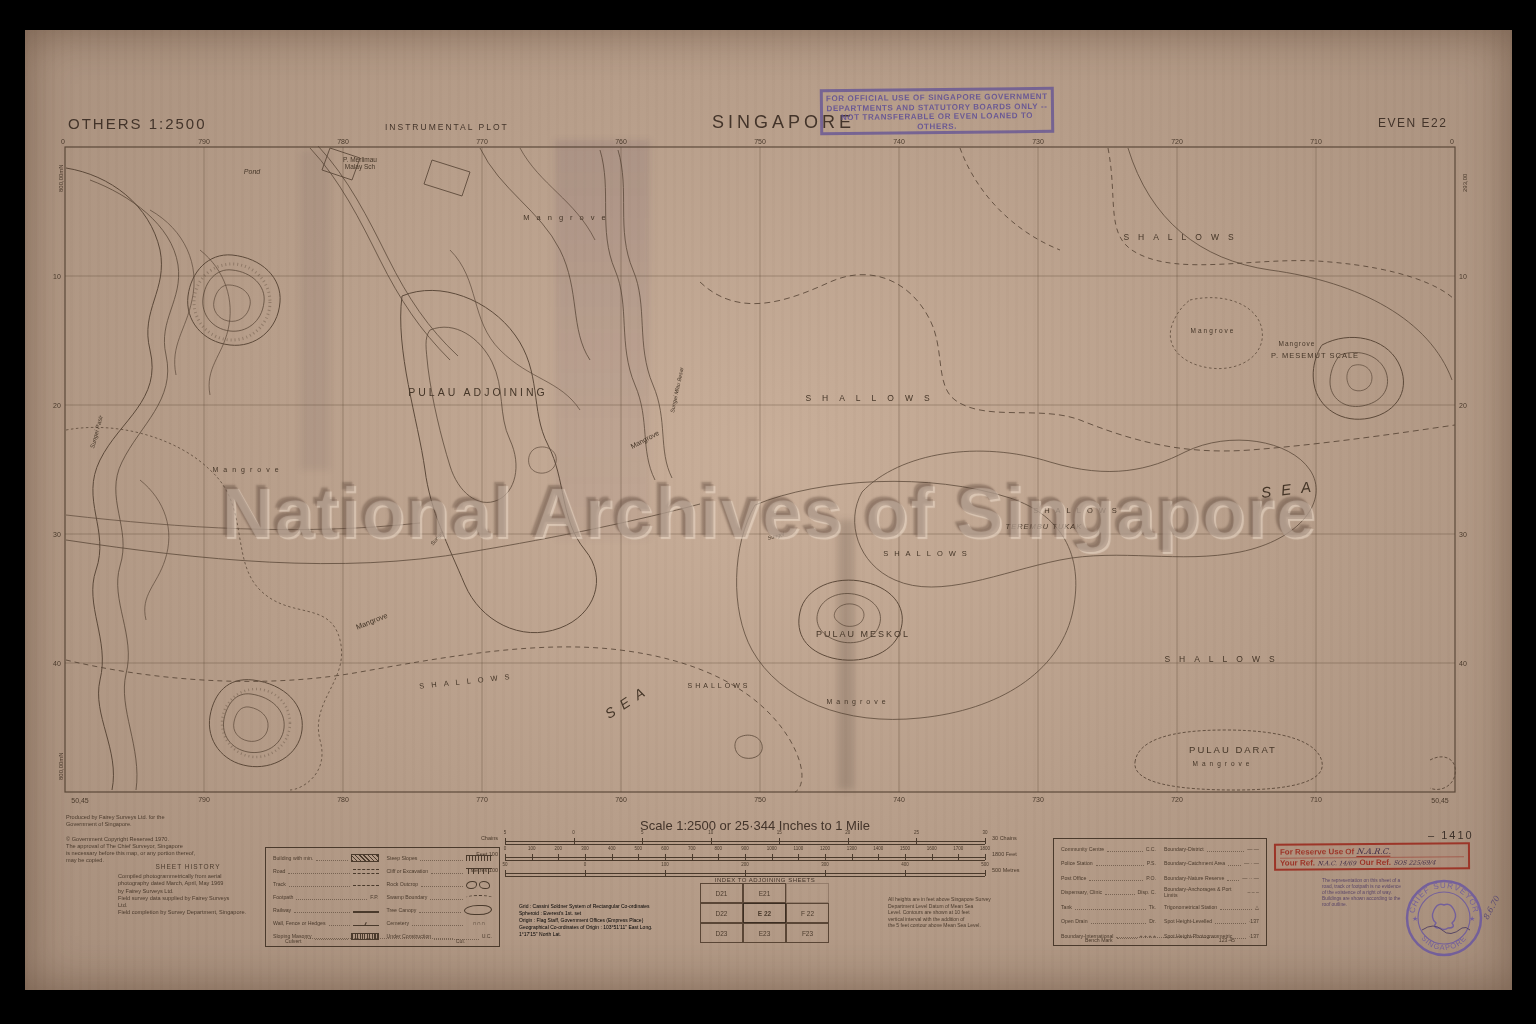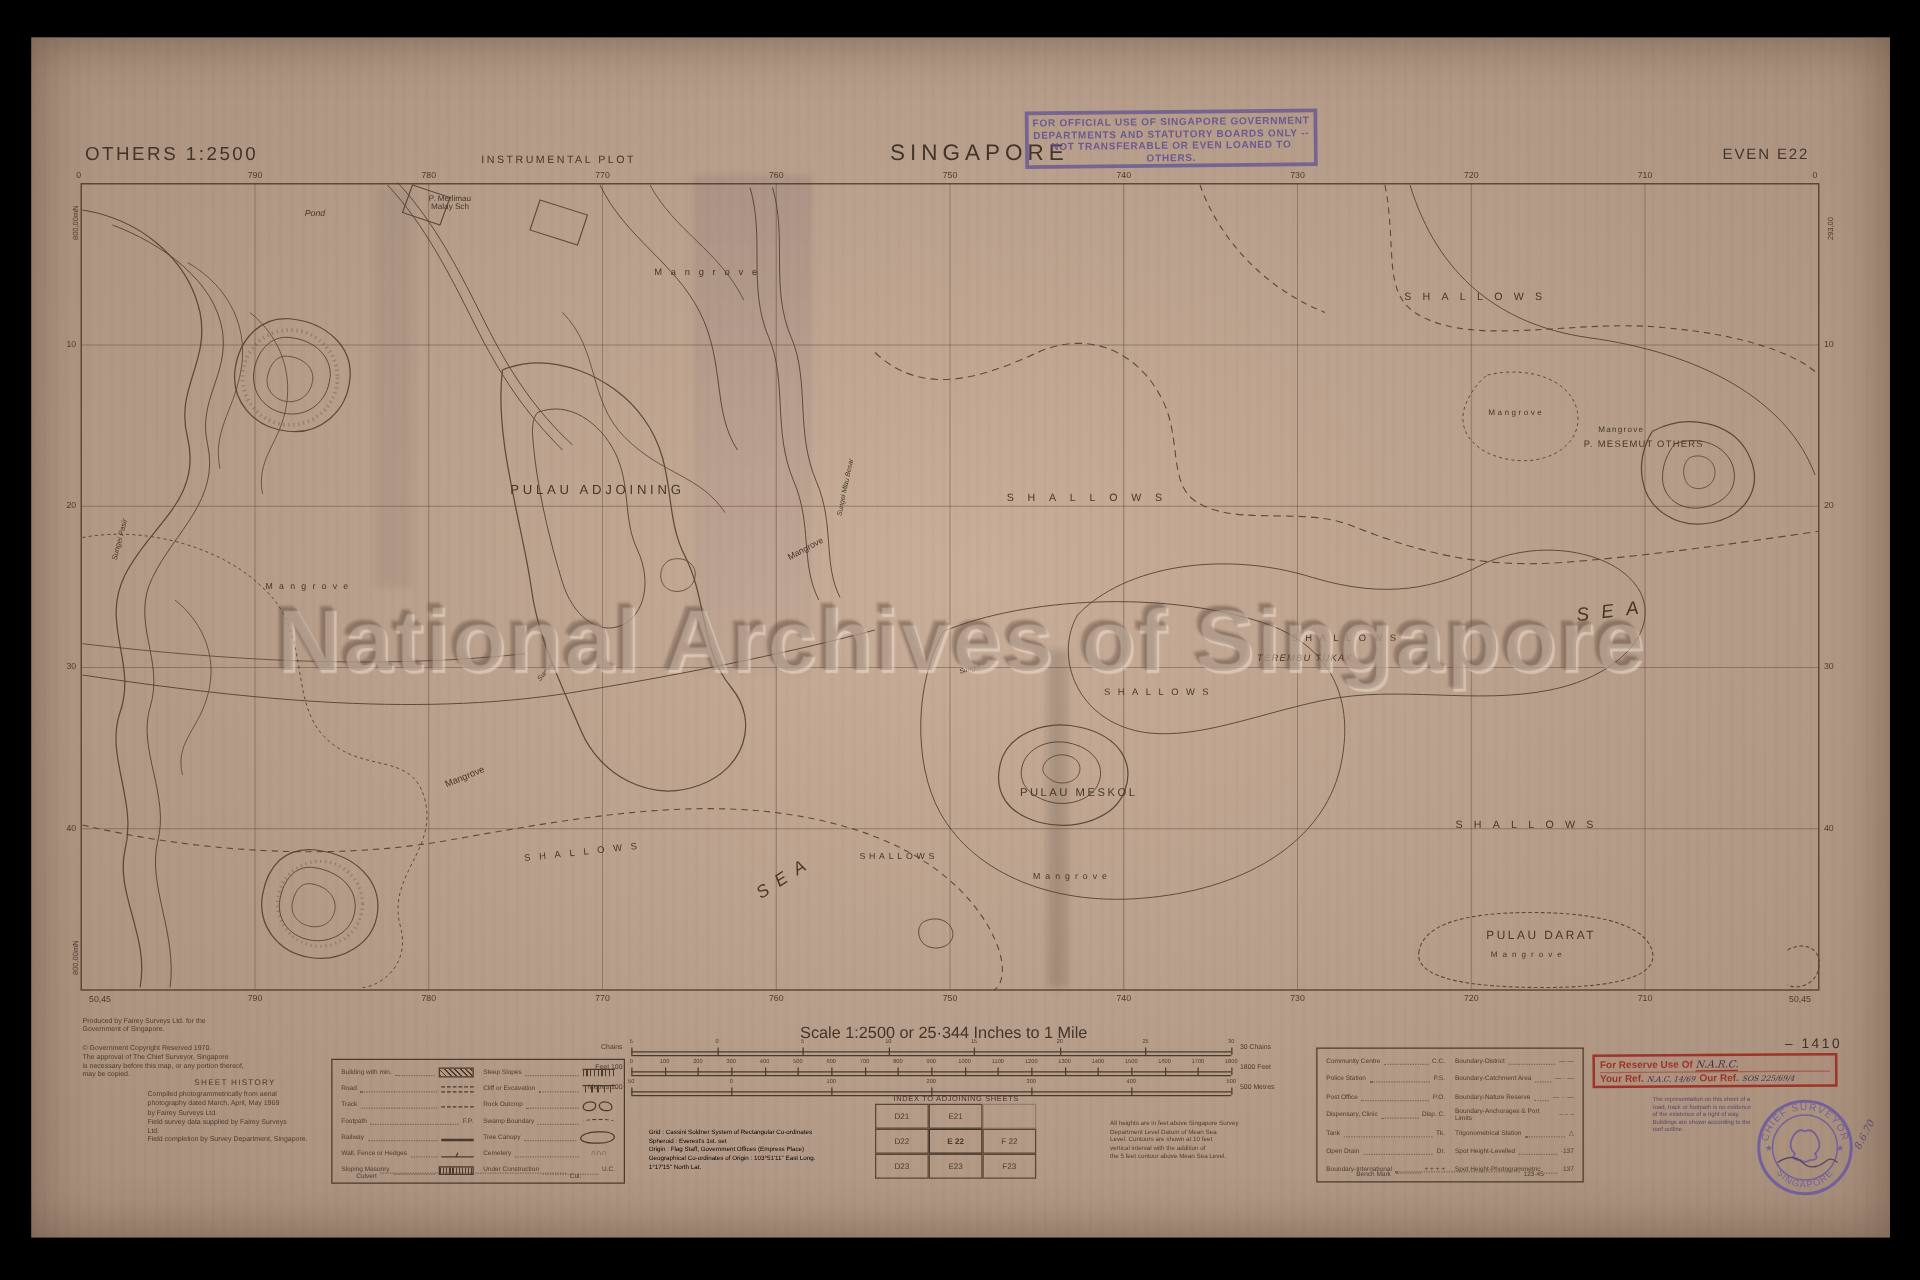--- a/index.html
+++ b/index.html
@@ -235,21 +235,21 @@
     </div>
 
   <div id="map-labels">
       <div class="map-label" style="left: 252px; top: 172px; font-size: 7px; font-style: italic; transform: translate(-50%, -50%);">Pond</div>
       <div class="map-label" style="left: 360px; top: 163px; font-size: 6.5px; transform: translate(-50%, -50%);">P. Merlimau
 Malay Sch</div>
       <div class="map-label" style="left: 568px; top: 218px; font-size: 7.5px; letter-spacing: 7px; transform: translate(-50%, -50%);">Mangrove</div>
       <div class="map-label" style="left: 1183px; top: 238px; font-size: 8.5px; letter-spacing: 9px; transform: translate(-50%, -50%);">SHALLOWS</div>
       <div class="map-label" style="left: 1213px; top: 331px; font-size: 6.5px; letter-spacing: 2px; transform: translate(-50%, -50%);">Mangrove</div>
       <div class="map-label" style="left: 1297px; top: 344px; font-size: 6.5px; letter-spacing: 1px; transform: translate(-50%, -50%);">Mangrove</div>
-      <div class="map-label" style="left: 1315px; top: 356px; font-size: 7.5px; letter-spacing: 1px; transform: translate(-50%, -50%);">P. MESEMUT OTHERS</div>
+      <div class="map-label" style="left: 1315px; top: 356px; font-size: 7.5px; letter-spacing: 1px; transform: translate(-50%, -50%);">P. MESEMUT SCALE</div>
       <div class="map-label" style="left: 478px; top: 392px; font-size: 10.5px; letter-spacing: 3px; transform: translate(-50%, -50%);">PULAU ADJOINING</div>
       <div class="map-label" style="left: 873px; top: 399px; font-size: 8.5px; letter-spacing: 11px; transform: translate(-50%, -50%);">SHALLOWS</div>
       <div class="map-label" style="left: 645px; top: 440px; font-size: 7px; transform: translate(-50%, -50%) rotate(-28deg);">Mangrove</div>
       <div class="map-label" style="left: 248px; top: 470px; font-size: 7px; letter-spacing: 5px; transform: translate(-50%, -50%);">Mangrove</div>
       <div class="map-label" style="left: 97px; top: 432px; font-size: 6px; font-style: italic; transform: translate(-50%, -50%) rotate(-75deg);">Sungei Pasir</div>
       <div class="map-label" style="left: 1291px; top: 489px; font-size: 15px; letter-spacing: 10px; font-style: italic; transform: translate(-50%, -50%) rotate(-7deg);">SEA</div>
       <div class="map-label" style="left: 1078px; top: 511px; font-size: 7.5px; letter-spacing: 6px; transform: translate(-50%, -50%);">SHALLOWS</div>
       <div class="map-label" style="left: 1044px; top: 527px; font-size: 7.5px; letter-spacing: 1px; font-style: italic; transform: translate(-50%, -50%);">TEREMBU TUKAK</div>
       <div class="map-label" style="left: 928px; top: 554px; font-size: 7.5px; letter-spacing: 6px; transform: translate(-50%, -50%);">SHALLOWS</div>
       <div class="map-label" style="left: 776px; top: 536px; font-size: 5.5px; font-style: italic; transform: translate(-50%, -50%) rotate(-15deg);">Sungei</div>

